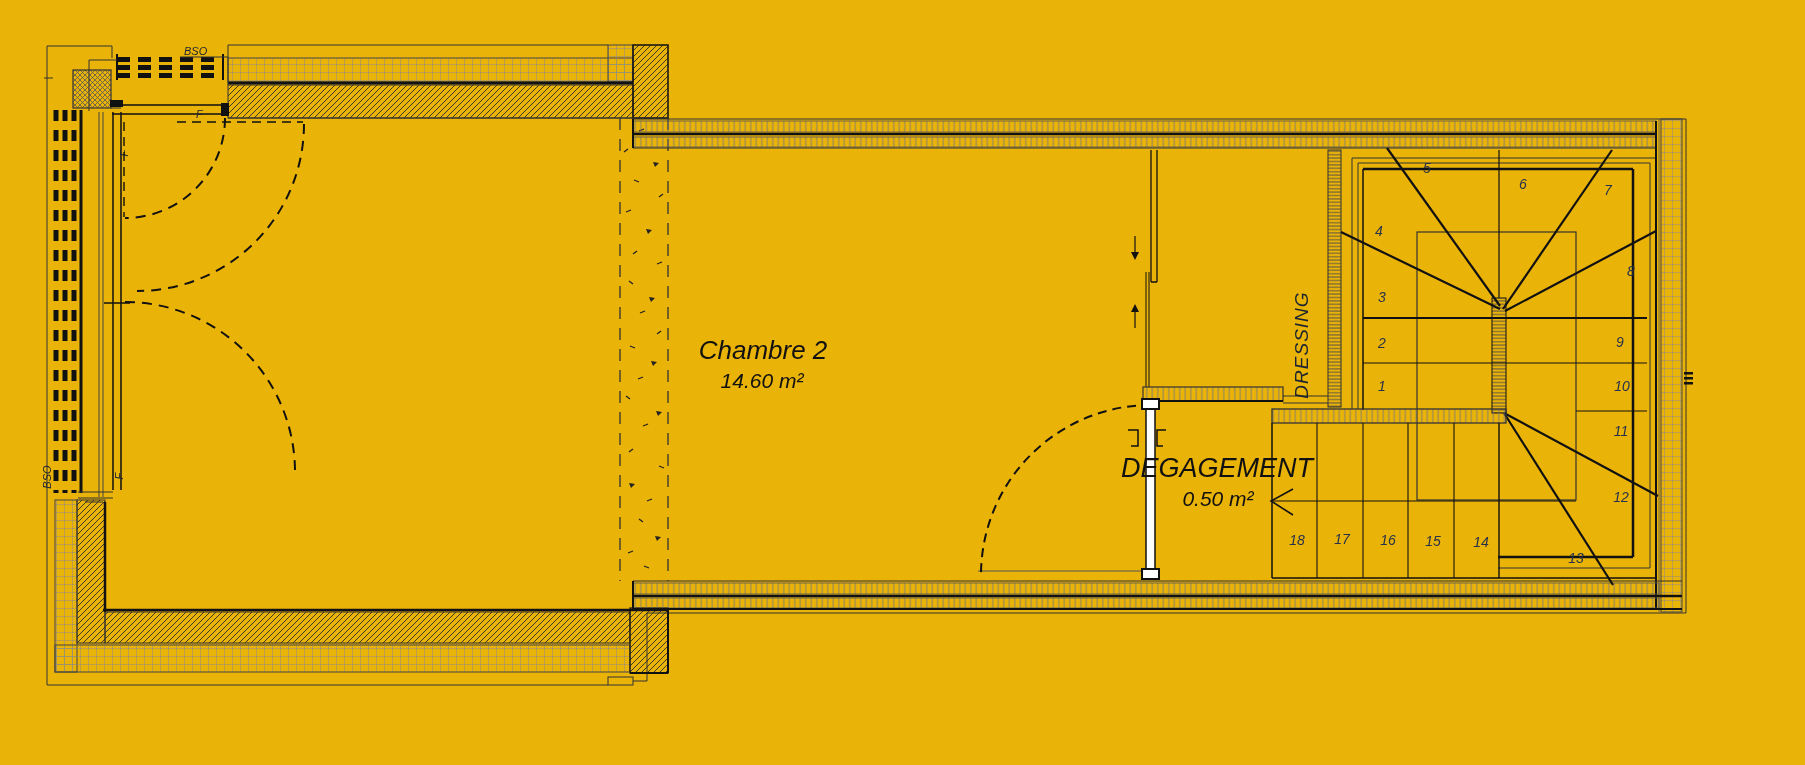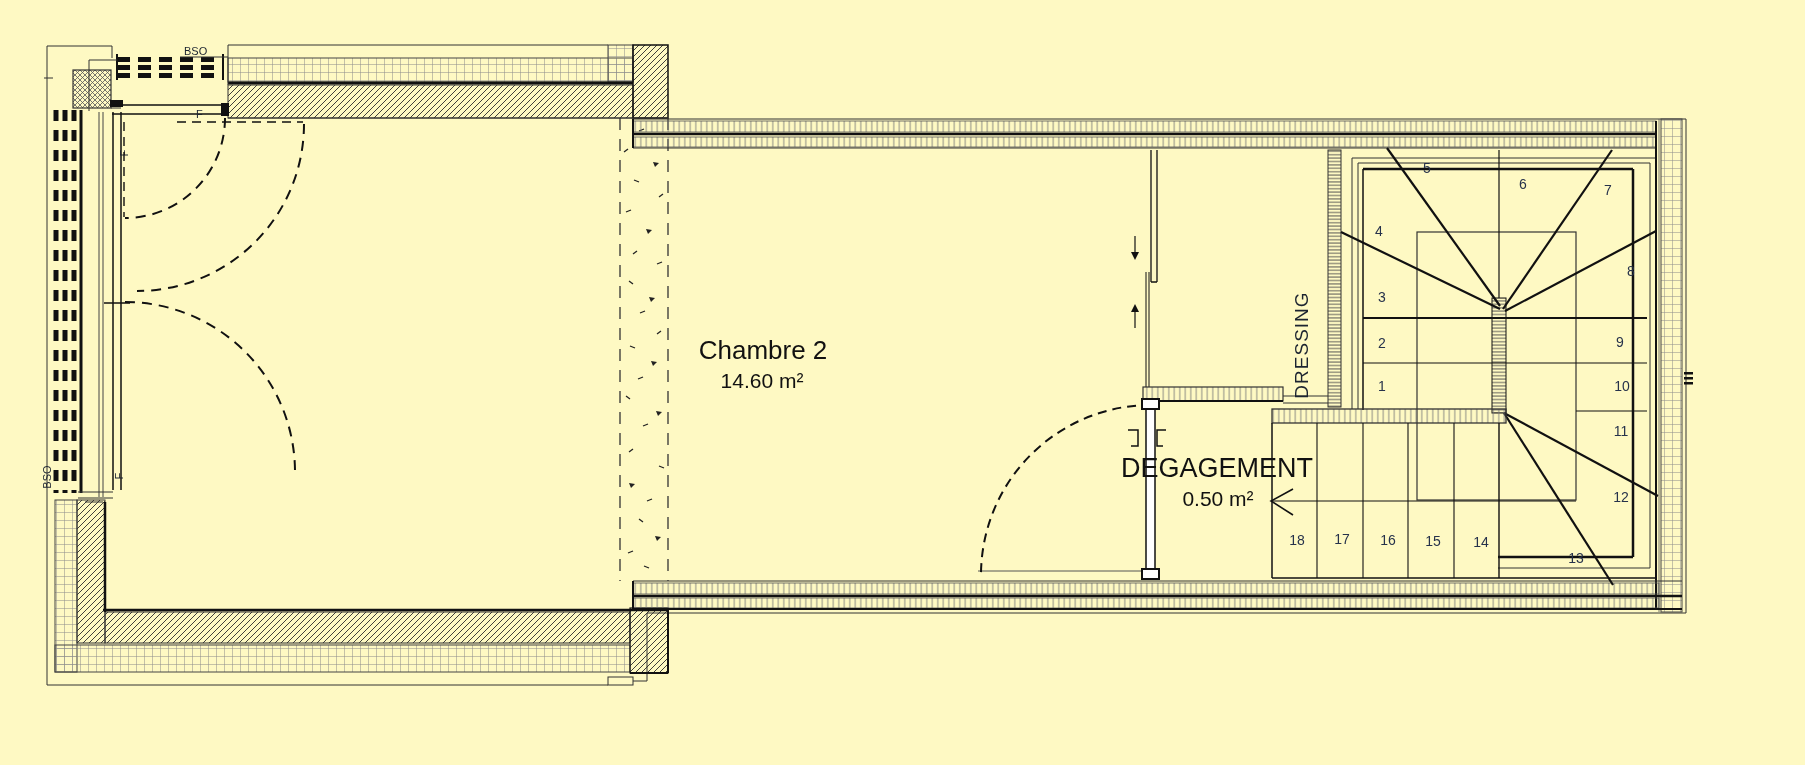--- a/index.html
+++ b/index.html
@@ -1,17 +1,17 @@
 <!DOCTYPE html>
 <html><head>
 <meta charset="utf-8">
 <style>
   html,body{margin:0;padding:0;background:#ffffff;}
-  .canvas{position:relative;width:1805px;height:765px;background:#fef9c3;
-          font-family:"Liberation Sans", sans-serif;overflow:hidden;}
+  .canvas{position:relative;width:1805px;height:765px;background:#eab308;
+          font-family:"Liberation Sans", sans-serif;overflow:hidden;font-style:italic;}
   svg{display:block;}
   text{font-family:"Liberation Sans", sans-serif;fill:#111111;}
   .room-name{font-size:26px;}
   .room-area{font-size:21px;}
   .hall-name{font-size:27px;}
   .vert-label{font-size:19px;letter-spacing:1px;fill:#1c2430;}
   .step-num{font-size:14px;fill:#26324b;}
   .tiny-label{font-size:11px;fill:#1c2430;}
 </style>
 </head>

